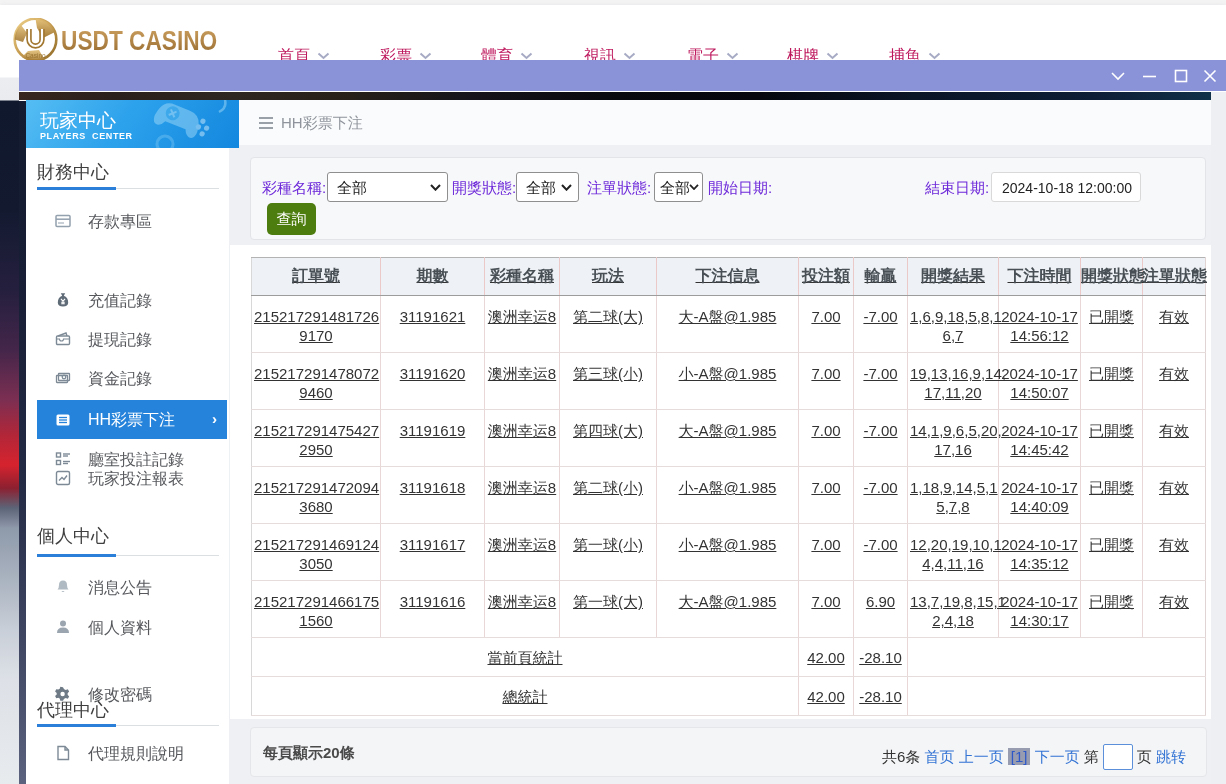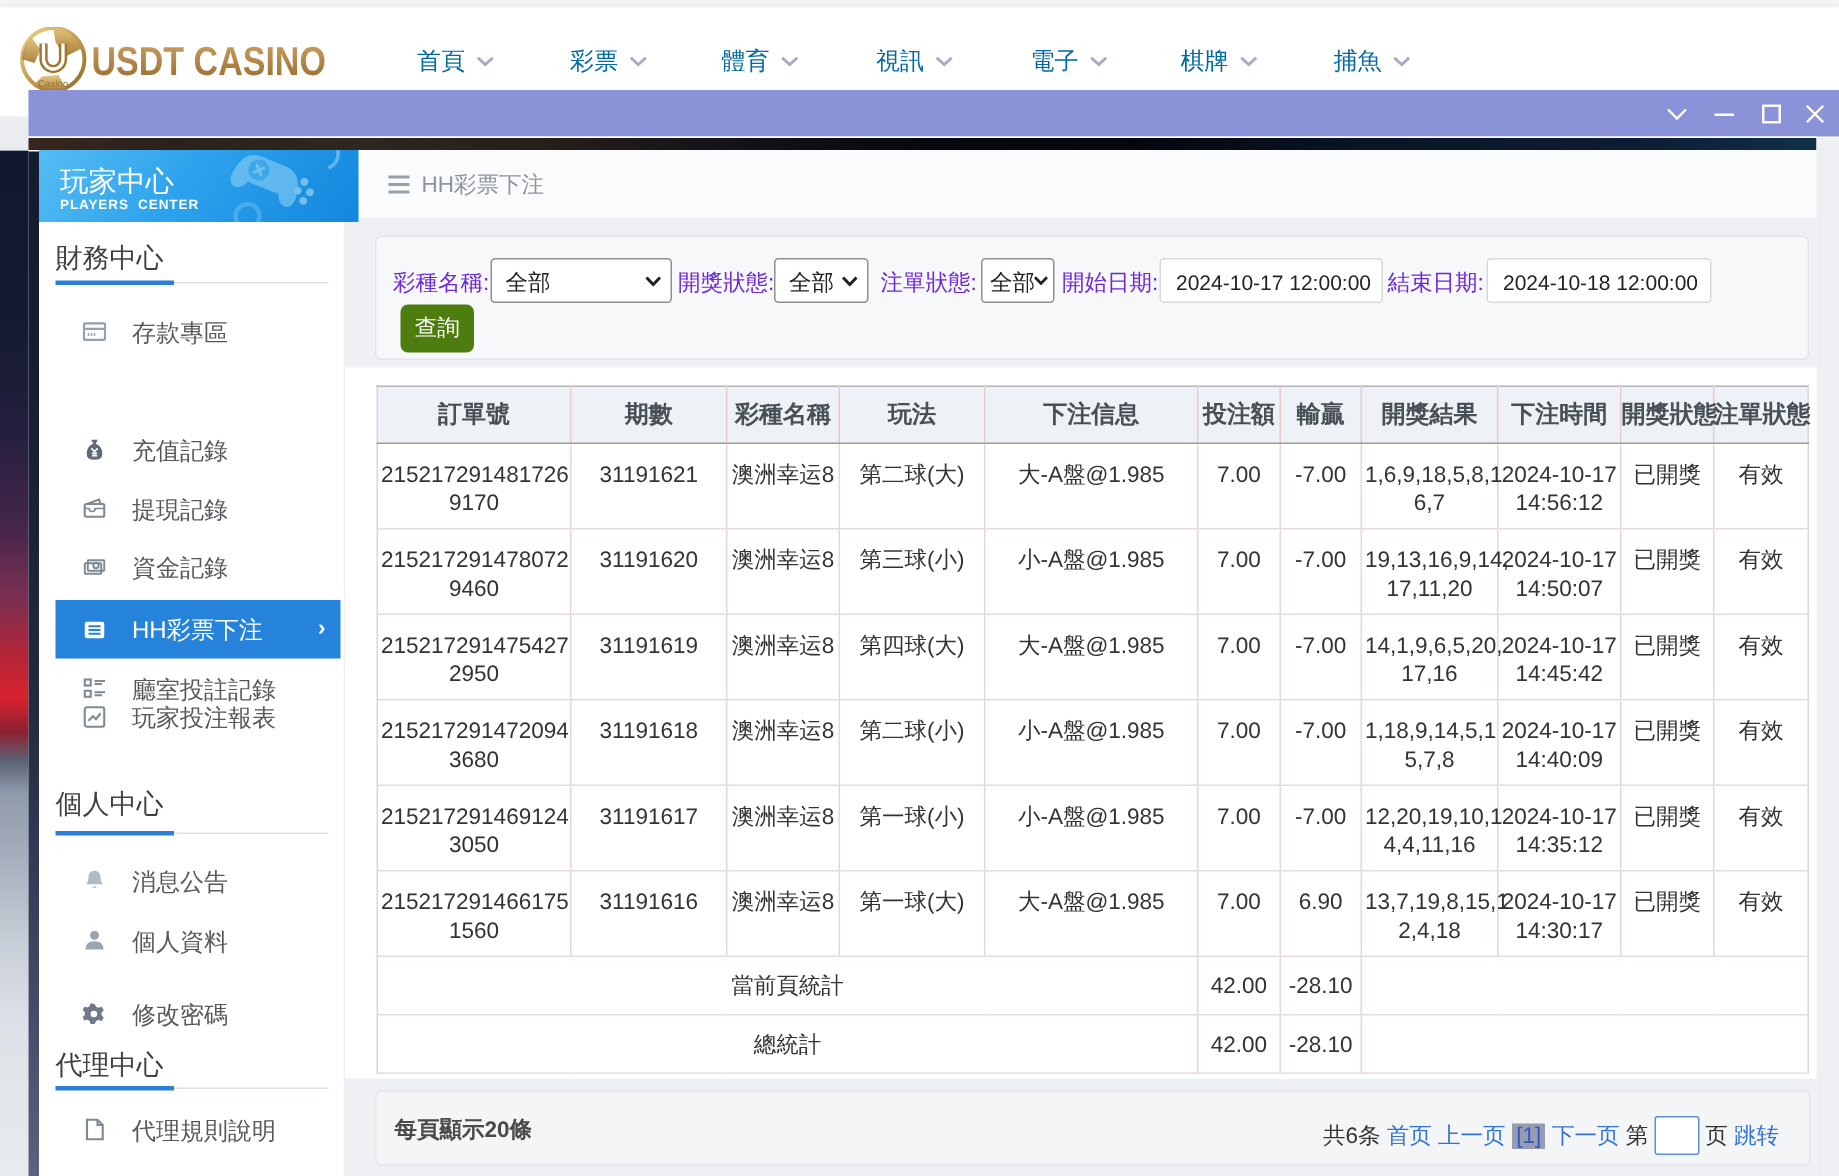--- a/index.html
+++ b/index.html
@@ -5,21 +5,21 @@
 * { margin:0; padding:0; box-sizing:border-box; }
 html,body { width:1226px; height:784px; overflow:hidden; }
 body { position:relative; font-family:"Liberation Sans",sans-serif; background:#fff; }
 .abs { position:absolute; }
 
 
 #topstrip { left:0; top:0; width:1226px; height:5px; background:#f4f4f5; }
 #siteheader { left:0; top:5px; width:1226px; height:55px; background:#fff; box-shadow:0 3px 7px rgba(110,110,125,0.28); }
 #logotext { left:61px; top:26px; font-size:27px; font-weight:bold; letter-spacing:0px; transform:scaleX(0.84); transform-origin:0 0;
   background:linear-gradient(180deg,#c89c5c 10%,#9d7134 85%); -webkit-background-clip:text; background-clip:text; color:transparent; }
-.navitem { top:31px; font-size:16px; color:#0369a1; white-space:nowrap; }
+.navitem { top:46px; font-size:16px; color:#be185d; white-space:nowrap; }
 .navitem svg { margin-left:7px; vertical-align:1px; }
 
 
 #leftstrip { left:0; top:60px; width:19px; height:724px;
   background:linear-gradient(180deg,#ffffff 0px,#ffffff 17px,#ebedf0 18px,#e9ebee 40px,#10182e 41px,#131a30 150px,#251f3e 230px,#44264a 290px,#7c2f52 340px,#b22638 375px,#d6232e 405px,#8c2030 428px,#5c6478 448px,#8e99aa 468px,#aab3c0 520px,#c9cfd8 570px,#dde1e7 620px,#e8ebee 724px); }
 
 
 #titlebar { left:19px; top:60px; width:1207px; height:31px; background:#8a92d8; }
 #titlebar svg { position:absolute; top:0; left:0; }
 
@@ -59,21 +59,21 @@
 #filter { left:250px; top:157px; width:956px; height:83px; background:#f7f8fa; border:1px solid #e2e4e8; border-radius:4px; }
 #filter .lbl { position:absolute; top:21px; font-size:15px; color:#6d28d9; }
 #filter .sel { position:absolute; top:14px; height:30px; background:#fff; border:1px solid #8f8f8f; border-radius:3px; font-size:15px; color:#222; }
 #filter .sel .st { position:absolute; left:9px; top:6px; }
 #filter .sel svg { position:absolute; right:6px; top:11px; }
 #filter .inp { position:absolute; top:14px; height:30px; background:#fff; border:1px solid #d9d9d9; border-radius:3px; font-size:14px; color:#222; }
 #filter .inp .st { position:absolute; left:10px; top:7px; white-space:nowrap; }
 #btnquery { position:absolute; left:16px; top:45px; width:49px; height:32px; background:#4d7c0f; border-radius:5px; color:#fff; font-size:15px; text-align:center; line-height:32px; }
 
 
-#btable { left:251px; top:257px; width:954px; border-collapse:collapse; table-layout:fixed; background:#fff; font-size:15px; color:#333; }
+#btable { left:251px; top:257px; width:954px; border-collapse:collapse; table-layout:fixed; background:#fff; font-size:15px; color:#333;text-decoration:underline; }
 #btable th { background:#eef1f5; font-size:16px; font-weight:bold; color:#485056; height:38px;
   border-top:1px solid #b3b3b3; border-bottom:1px solid #9c9c9c; border-left:1px solid #ecc9c9; border-right:1px solid #ecc9c9; text-align:center; padding:0; overflow:visible; white-space:nowrap; }
 #btable td { height:57px; text-align:center; vertical-align:top; border:1px solid #e9d6d6; border-top:1px solid #e6dcdc; border-bottom:1px solid #e6dcdc; padding:11px 2px 0 2px; line-height:19px; }
 #btable tr.sum td { height:39px; padding-top:10px; }
 #btable th:first-child, #btable td:first-child { border-left:1px solid #d8d8d8; }
 #btable th:last-child, #btable td:last-child { border-right:1px solid #e0d4d4; }
 
 
 #pager { left:250px; top:727px; width:957px; height:50px; background:#f4f5f7; border:1px solid #e5e6e9; border-radius:4px; }
 #pager .left { position:absolute; left:12px; top:16px; font-size:15px; color:#4a4a4a;font-weight:bold; }
@@ -263,21 +263,21 @@
       </svg>
     <div class="tx">消息公告</div>
   </div>
   <div class="abs sbitem" style="top:507px">
     <svg class="ic" viewBox="0 0 16 16">
         <circle cx="8" cy="4.5" r="3" fill="#9aa5b0"></circle>
         <path d="M2 14 q0 -5.5 6 -5.5 q6 0 6 5.5 z" fill="#9aa5b0"></path>
       </svg>
     <div class="tx">個人資料</div>
   </div>
-  <div class="abs sbitem" style="top:556px">
+  <div class="abs sbitem" style="top:574px">
     <svg class="ic" viewBox="0 0 16 16">
         <path d="M8 1 l1.2 2 a5.2 5.2 0 0 1 1.6 0.7 l2.3 -0.7 l1.4 2.4 l-1.6 1.8 a5.2 5.2 0 0 1 0 1.6 l1.6 1.8 l-1.4 2.4 l-2.3 -0.7 a5.2 5.2 0 0 1 -1.6 0.7 l-1.2 2 l-2.8 0 l-0.6 -2.2 a5.2 5.2 0 0 1 -1.4 -0.8 l-2.3 0.5 l-1.2 -2.4 l1.7 -1.6 a5.2 5.2 0 0 1 0 -1.6 l-1.7 -1.6 l1.2 -2.4 l2.3 0.5 a5.2 5.2 0 0 1 1.4 -0.8 l0.6 -2.2 z" fill="#6e7a86" transform="scale(0.95) translate(0.4,0.4)"></path>
         <circle cx="7.6" cy="8" r="2.2" fill="#fff"></circle>
       </svg>
     <div class="tx">修改密碼</div>
   </div>
 
   <div class="abs sbsection" style="top:598px">代理中心</div>
   <div class="abs sbline-b" style="top:624px"></div>
   <div class="abs sbline-g" style="top:625px;left:90px;width:103px"></div>
@@ -306,23 +306,20 @@
       </svg>
     </div>
   <div class="lbl" style="left:336px">注單狀態:</div>
   <div class="sel" style="left:403px;width:49px">
       <span class="st" style="left:5px">全部</span>
       <svg width="10" height="6" viewBox="0 0 10 6" style="right:3px">
         <path d="M1 0.8 L5 5 L9 0.8" fill="none" stroke="#222" stroke-width="1.8"></path>
       </svg>
     </div>
   <div class="lbl" style="left:457px">開始日期:</div>
-  <div class="inp" style="left:522px;width:149px">
-      <span class="st">2024-10-17 12:00:00</span>
-    </div>
   <div class="lbl" style="left:674px">結束日期:</div>
   <div class="inp" style="left:740px;width:150px">
       <span class="st">2024-10-18 12:00:00</span>
     </div>
   <div id="btnquery">查詢</div>
 </div>
 
 <div class="abs" style="left:230px;top:245px;width:981px;height:474px;background:#fff"></div>
 <table id="btable" class="abs">
   <colgroup>

